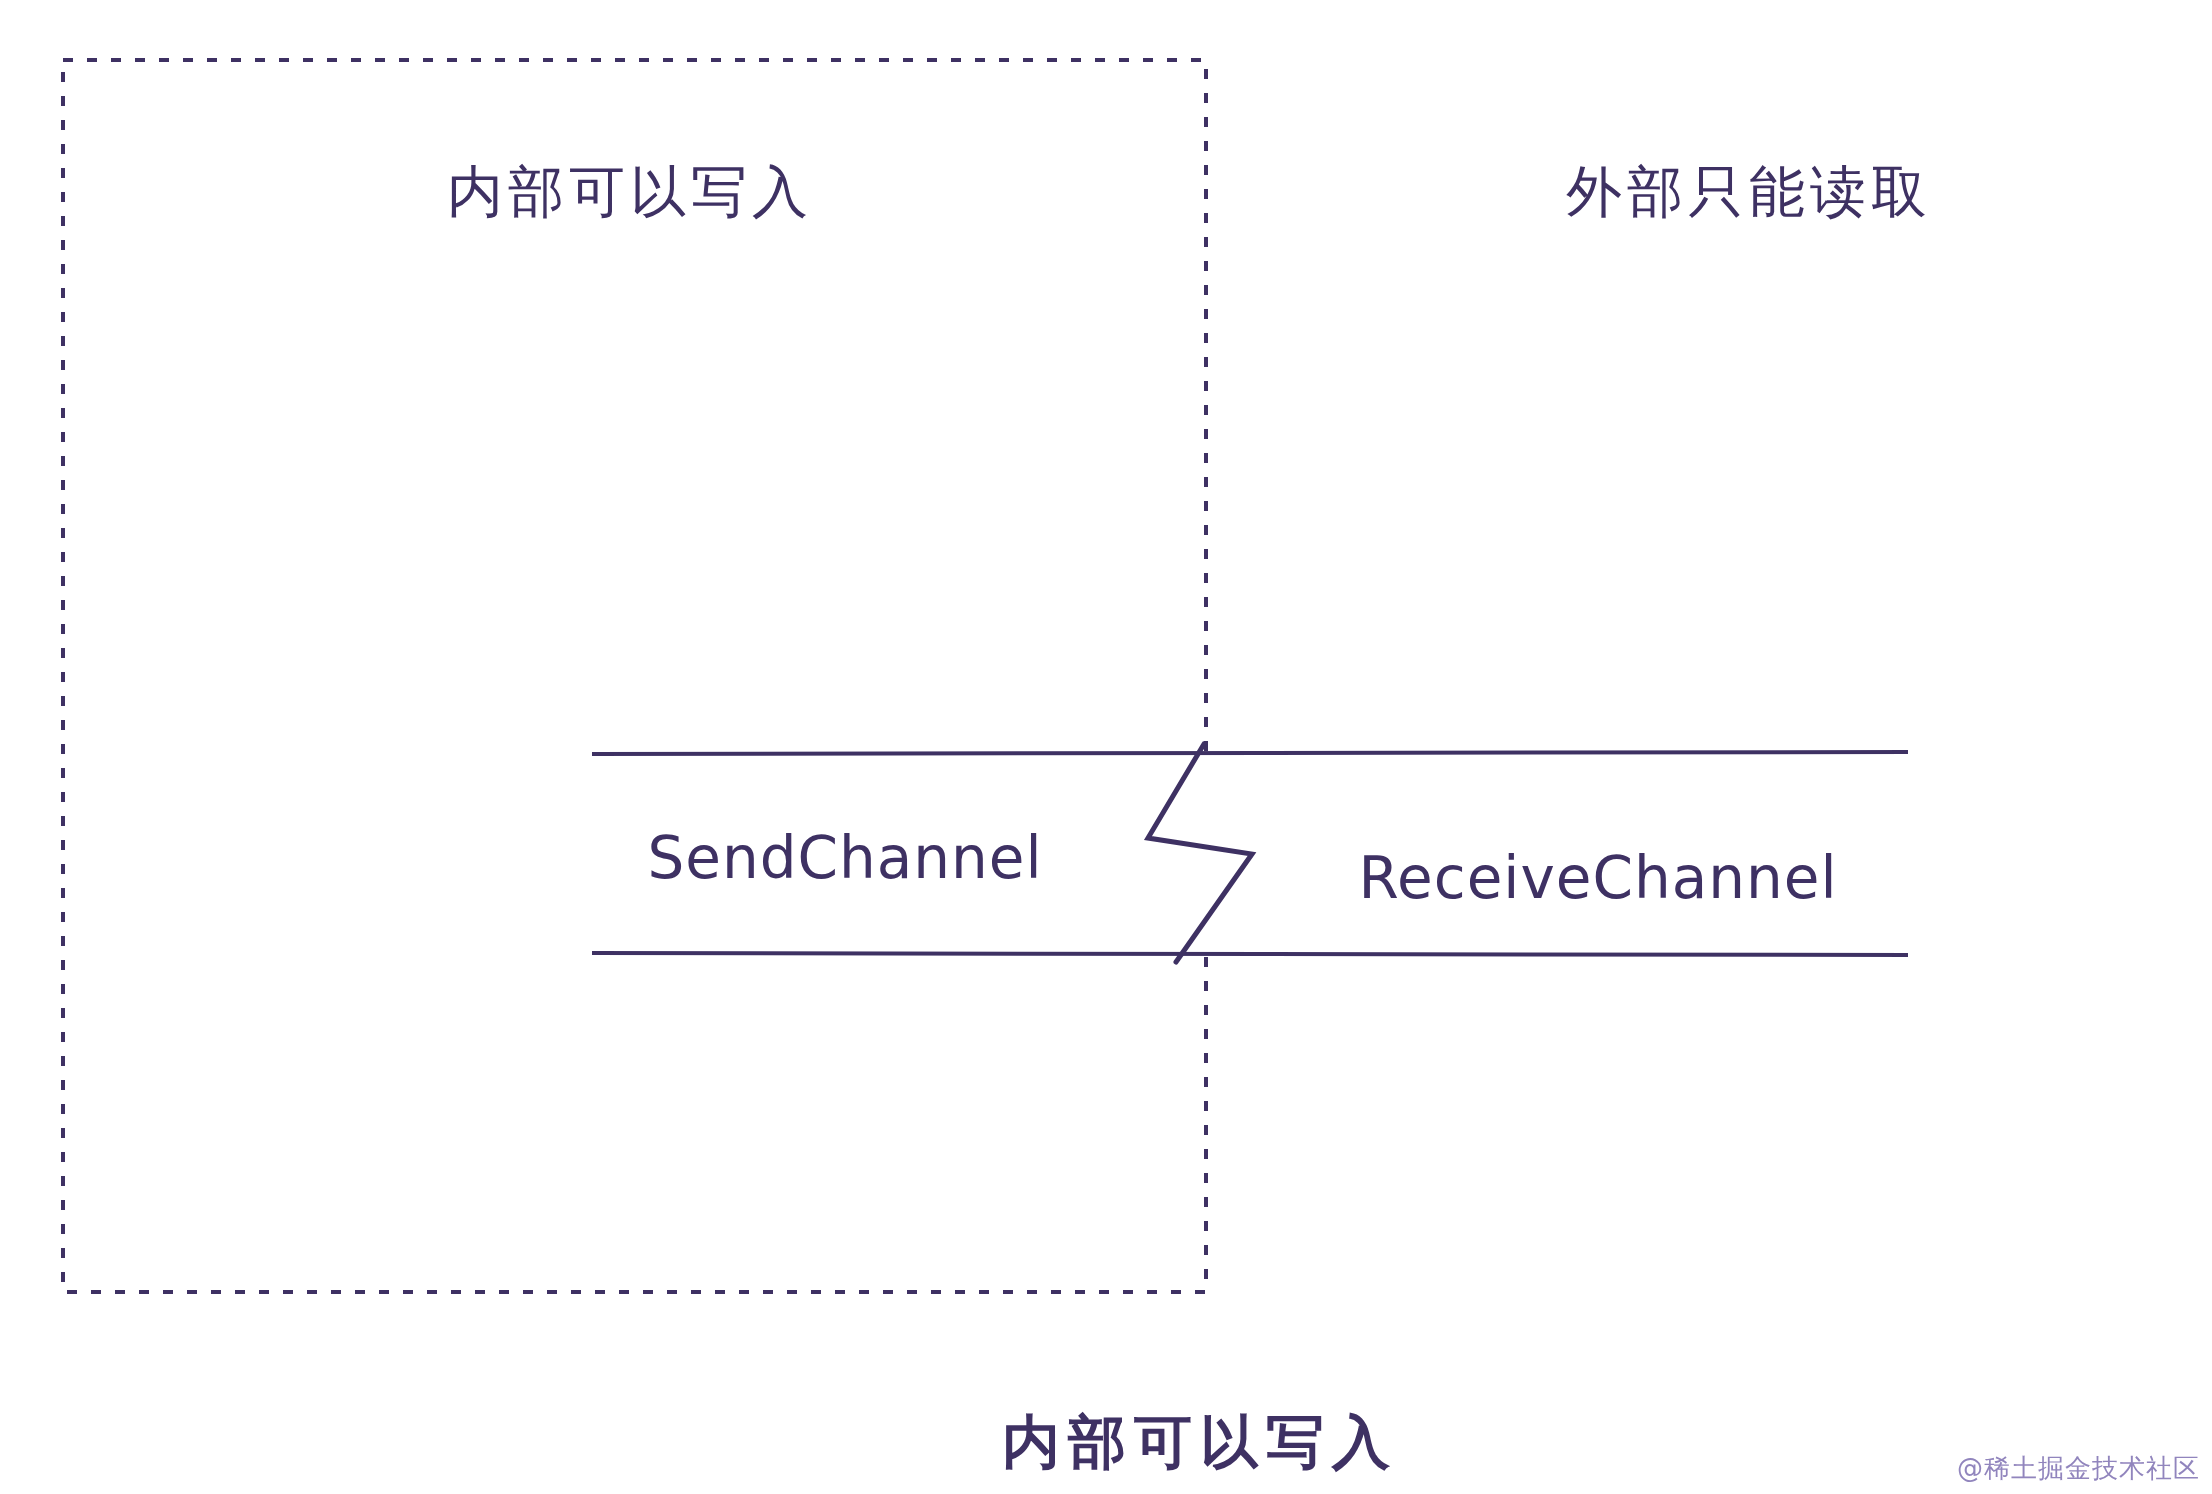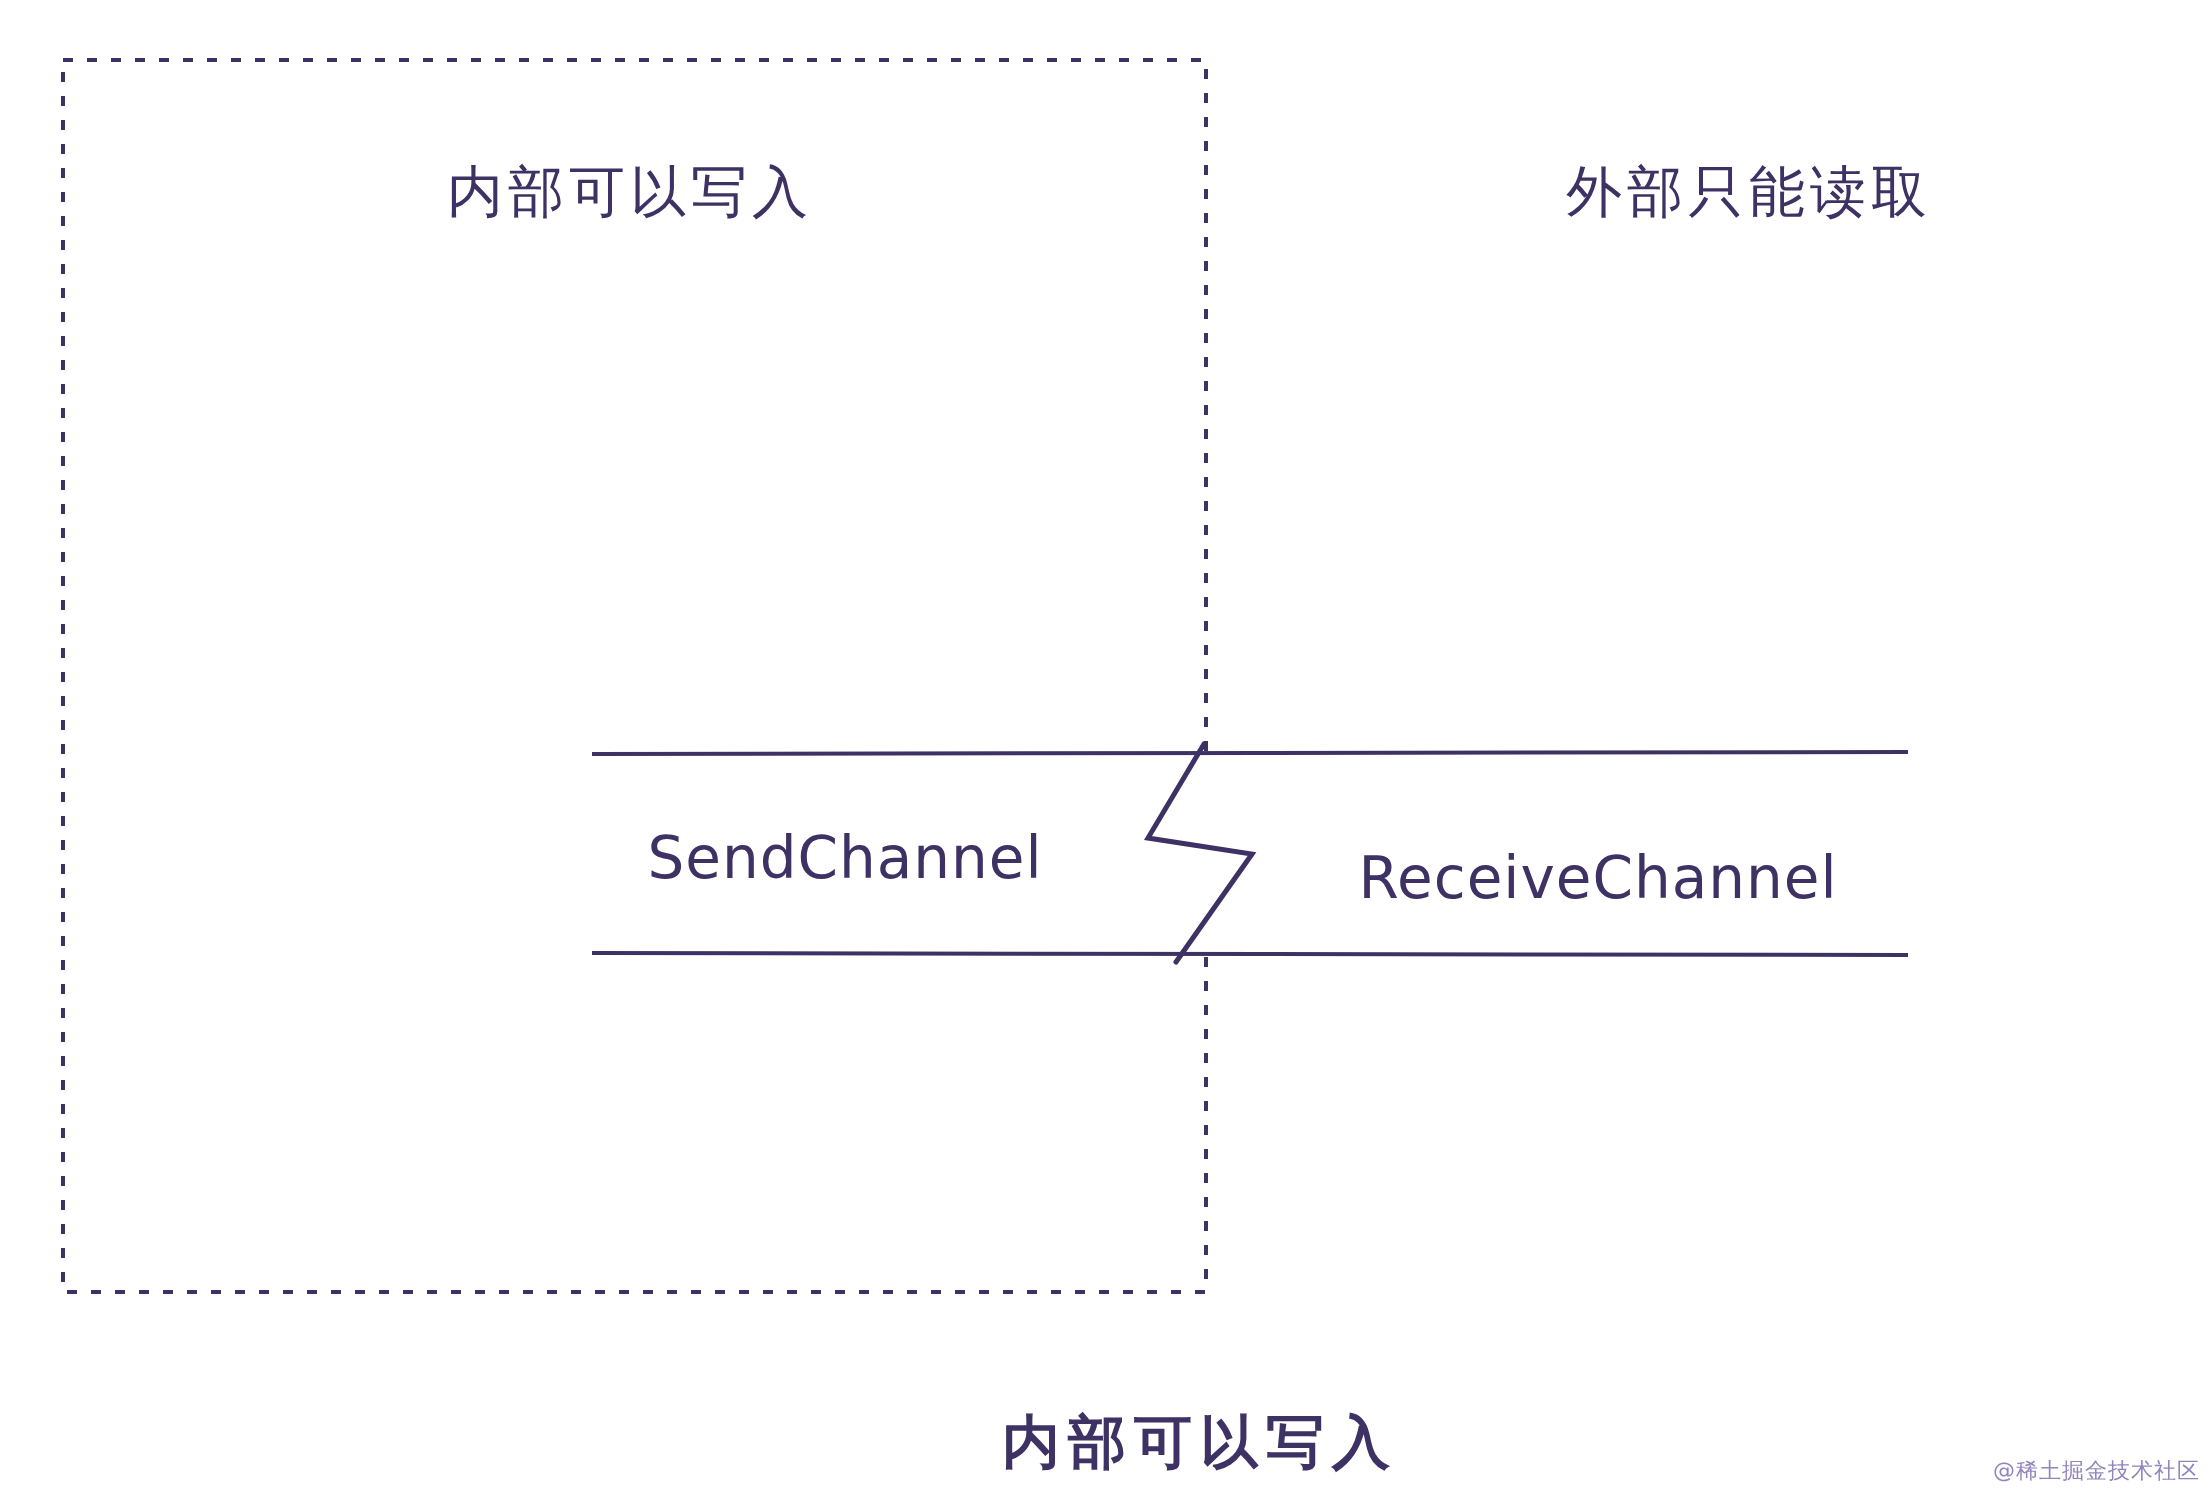--- a/index.html
+++ b/index.html
@@ -41,21 +41,21 @@
   }
   .caption {
     font-size: 58px;
     font-weight: 600;
     letter-spacing: 8px;
   }
   .watermark {
     position: absolute;
     right: 12px;
     bottom: 8px;
-    font-size: 22px;
+    font-size: 26px;
     font-weight: 400;
     letter-spacing: 1px;
     color: #9185bd;
   }
 </style>
 </head>
 <body>
 
 <div class="canvas">
 

